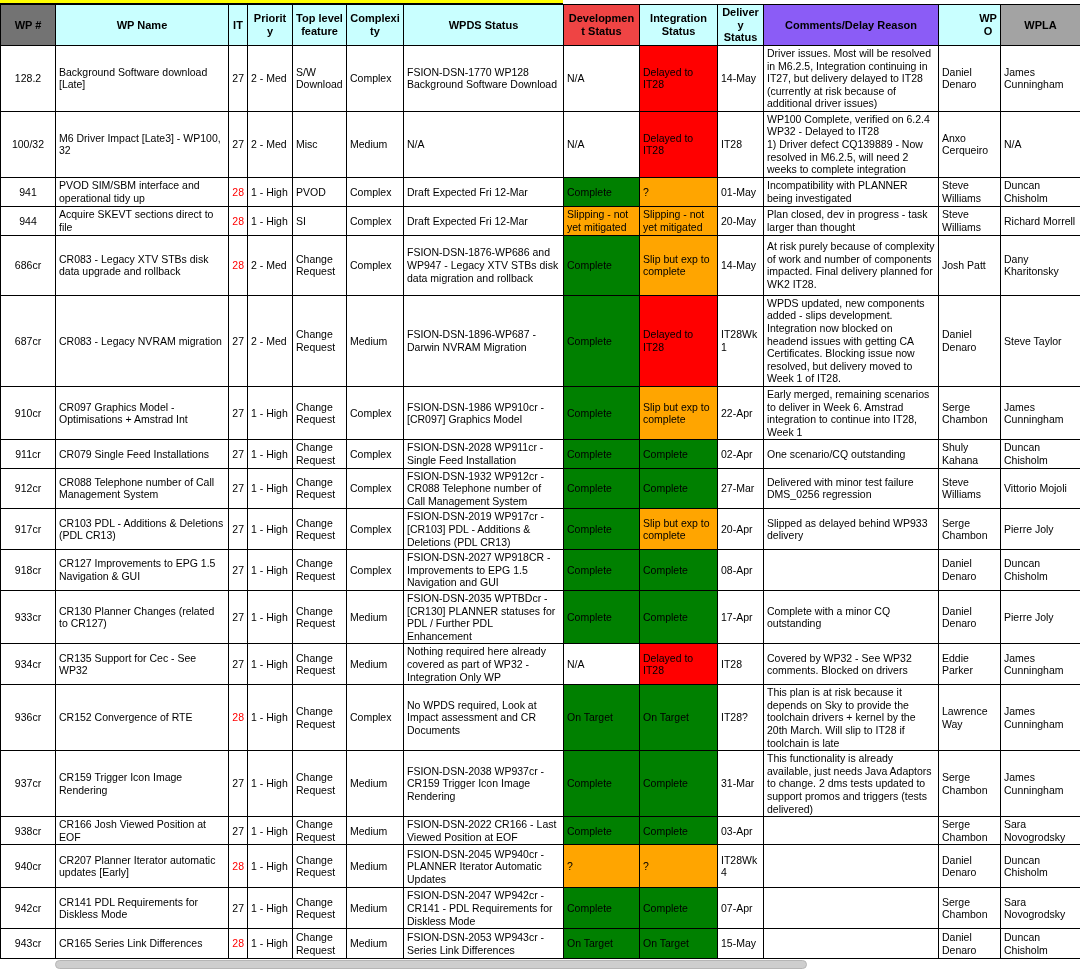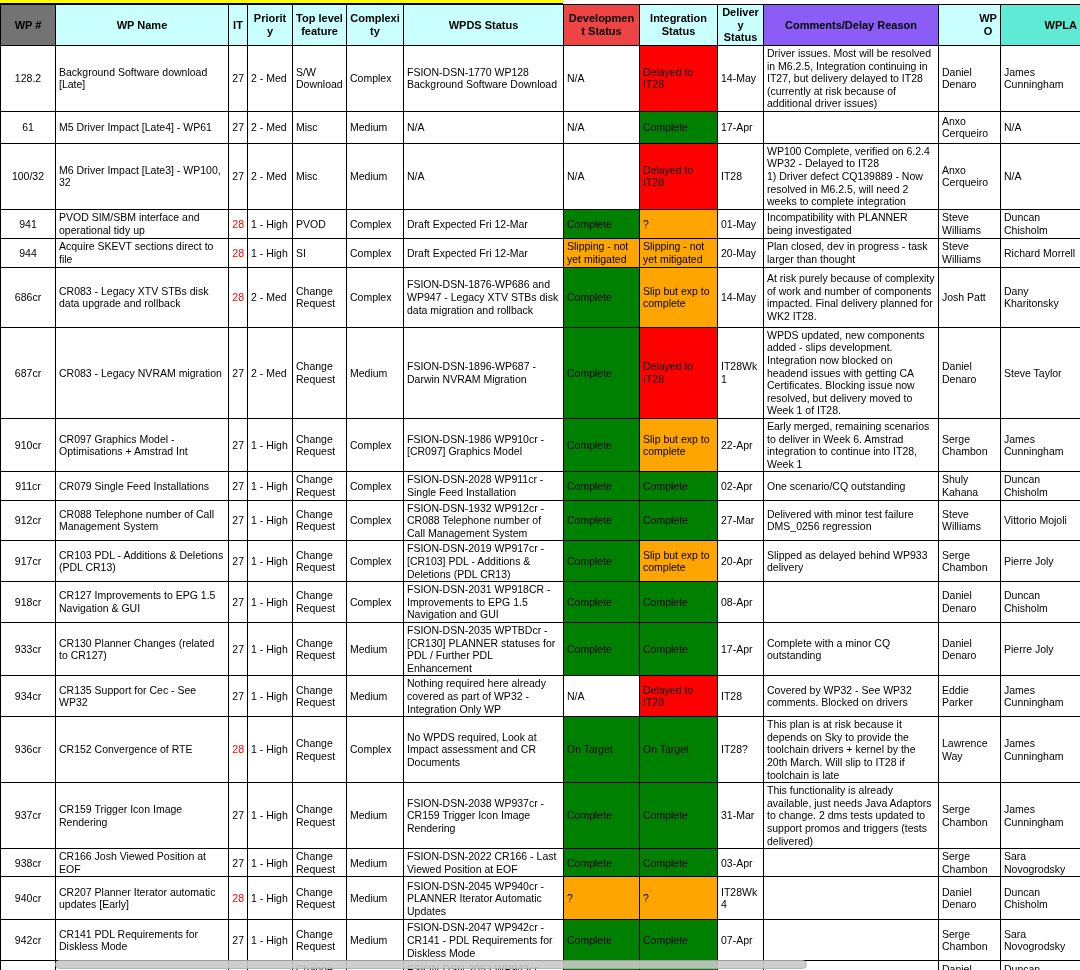--- a/index.html
+++ b/index.html
@@ -78,53 +78,38 @@
           <th style="background: rgb(201, 255, 255);">IT</th>
           <th style="background: rgb(201, 255, 255);">Priority</th>
           <th style="background: rgb(201, 255, 255);">Top level feature</th>
           <th style="background: rgb(201, 255, 255);">Complexity</th>
           <th style="background: rgb(201, 255, 255);">WPDS Status</th>
           <th style="background: #ef4444;">Development Status</th>
           <th style="background: rgb(201, 255, 255);">Integration Status</th>
           <th style="background: rgb(201, 255, 255);">Delivery Status</th>
           <th style="background: #8b5cf6;">Comments/Delay Reason</th>
           <th style="background: rgb(201, 255, 255); padding-left: 40px;">WPO</th>
-          <th style="background: #5eead4; text-align: right;">WPLA</th>
+          <th style="background: #a3a3a3;">WPLA</th>
         </tr>
       </thead>
     <tbody>
         <tr style="height: 63px;">
           <td class="c-wp">128.2</td>
           <td>Background Software download [Late]</td>
           <td class="c-it">27</td>
           <td>2 - Med</td>
           <td>S/W Download</td>
           <td>Complex</td>
           <td>FSION-DSN-1770 WP128 Background Software Download</td>
           <td>N/A</td>
           <td style="background: rgb(255, 0, 0);">Delayed to IT28</td>
           <td>14-May</td>
           <td class="c-comments">Driver issues. Most will be resolved in M6.2.5, Integration continuing in IT27, but delivery delayed to IT28 (currently at risk because of additional driver issues)</td>
           <td>Daniel Denaro</td>
           <td>James Cunningham</td>
-        </tr>
-        <tr style="height: 32px;">
-          <td class="c-wp">61</td>
-          <td>M5 Driver Impact [Late4] - WP61</td>
-          <td class="c-it">27</td>
-          <td>2 - Med</td>
-          <td>Misc</td>
-          <td>Medium</td>
-          <td>N/A</td>
-          <td>N/A</td>
-          <td style="background: rgb(0, 128, 0);">Complete</td>
-          <td>17-Apr</td>
-          <td class="c-comments"></td>
-          <td>Anxo Cerqueiro</td>
-          <td>N/A</td>
         </tr>
         <tr style="height: 65px;">
           <td class="c-wp">100/32</td>
           <td>M6 Driver Impact [Late3] - WP100, 32</td>
           <td class="c-it">27</td>
           <td>2 - Med</td>
           <td>Misc</td>
           <td>Medium</td>
           <td>N/A</td>
           <td>N/A</td>
@@ -256,21 +241,21 @@
           <td>Serge Chambon</td>
           <td>Pierre Joly</td>
         </tr>
         <tr style="height: 40px;">
           <td class="c-wp">918cr</td>
           <td>CR127 Improvements to EPG 1.5 Navigation &amp; GUI</td>
           <td class="c-it">27</td>
           <td>1 - High</td>
           <td>Change Request</td>
           <td>Complex</td>
-          <td>FSION-DSN-2031 WP918CR - Improvements to EPG 1.5 Navigation and GUI</td>
+          <td>FSION-DSN-2027 WP918CR - Improvements to EPG 1.5 Navigation and GUI</td>
           <td style="background: rgb(0, 128, 0);">Complete</td>
           <td style="background: rgb(0, 128, 0);">Complete</td>
           <td>08-Apr</td>
           <td class="c-comments"></td>
           <td>Daniel Denaro</td>
           <td>Duncan Chisholm</td>
         </tr>
         <tr style="height: 40px;">
           <td class="c-wp">933cr</td>
           <td>CR130 Planner Changes (related to CR127)</td>

